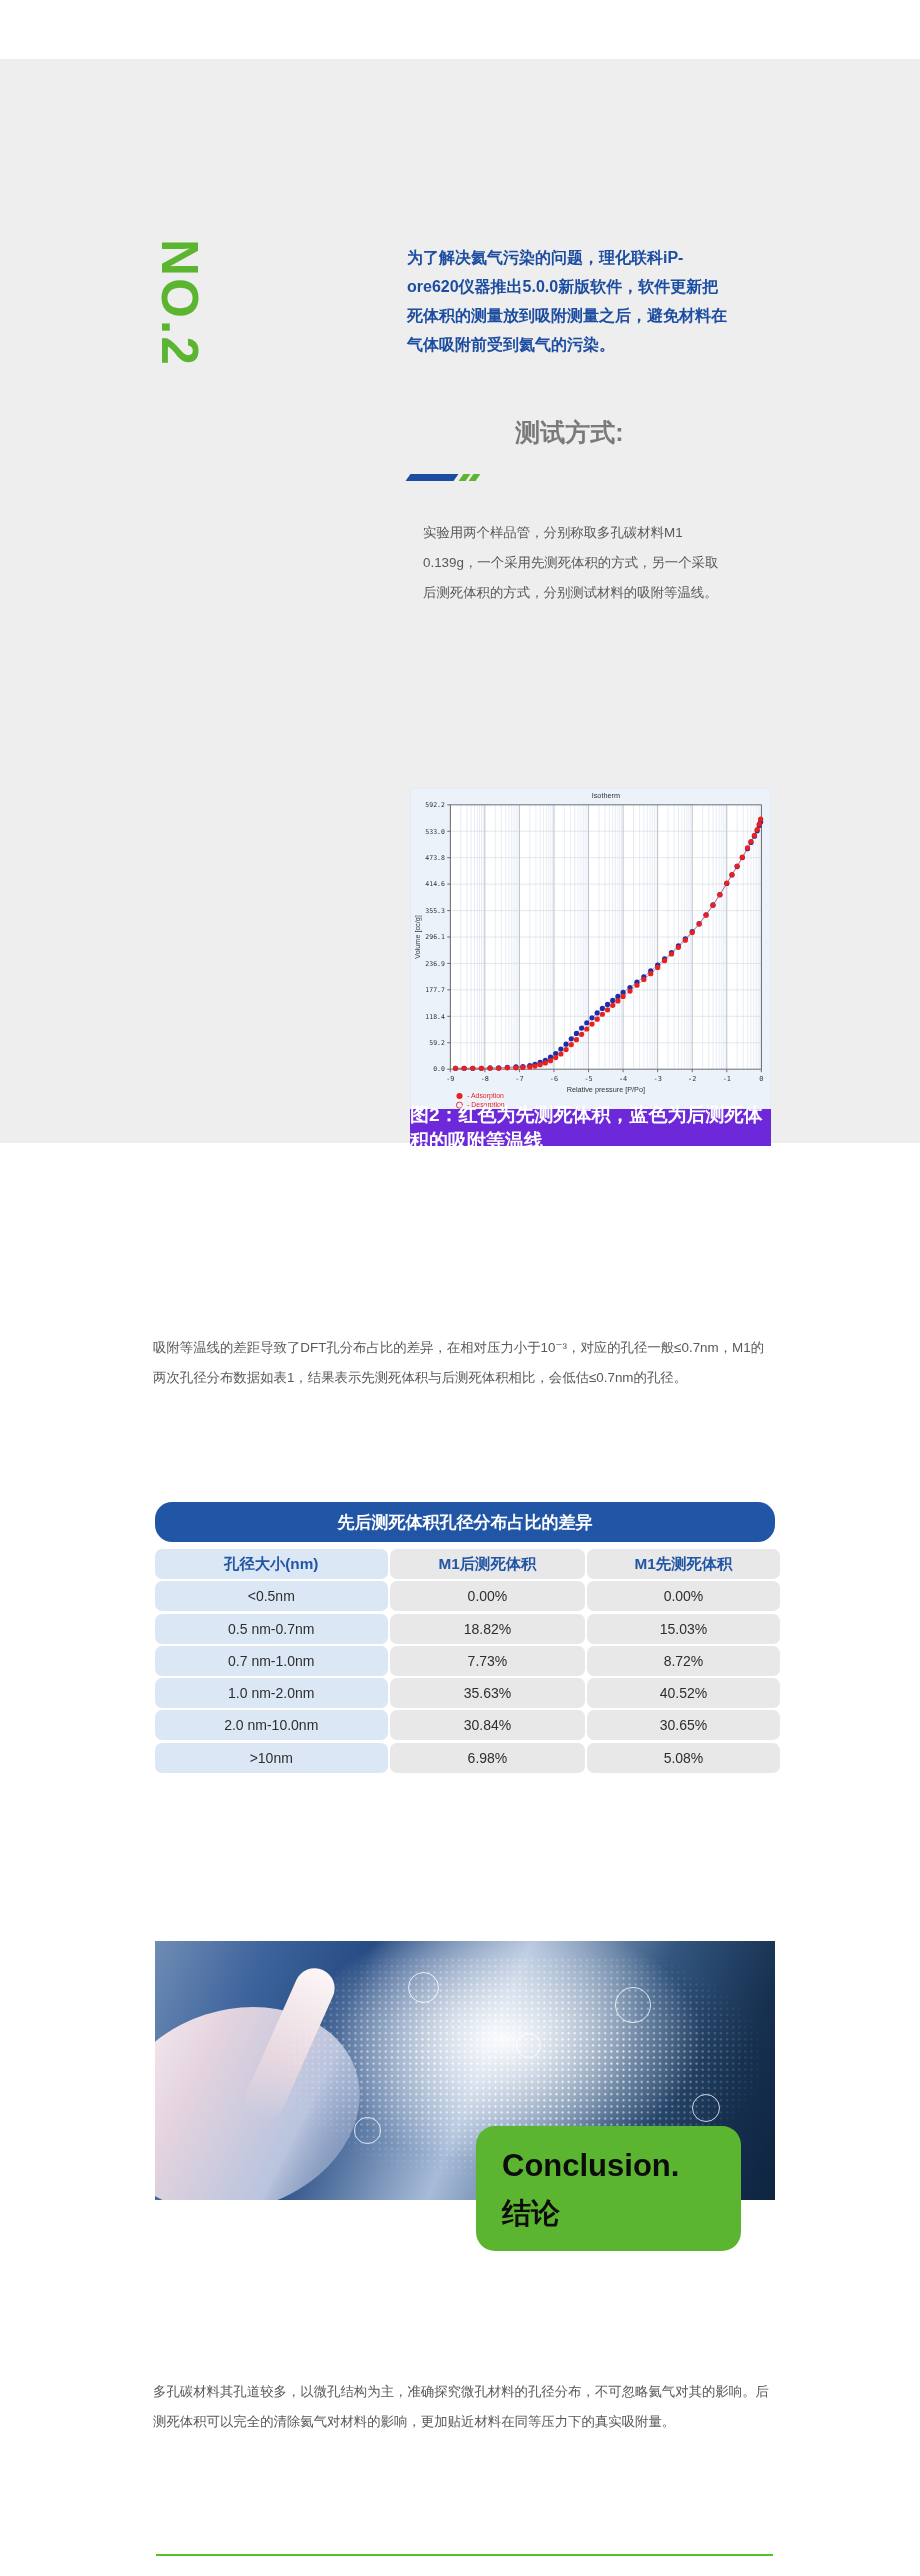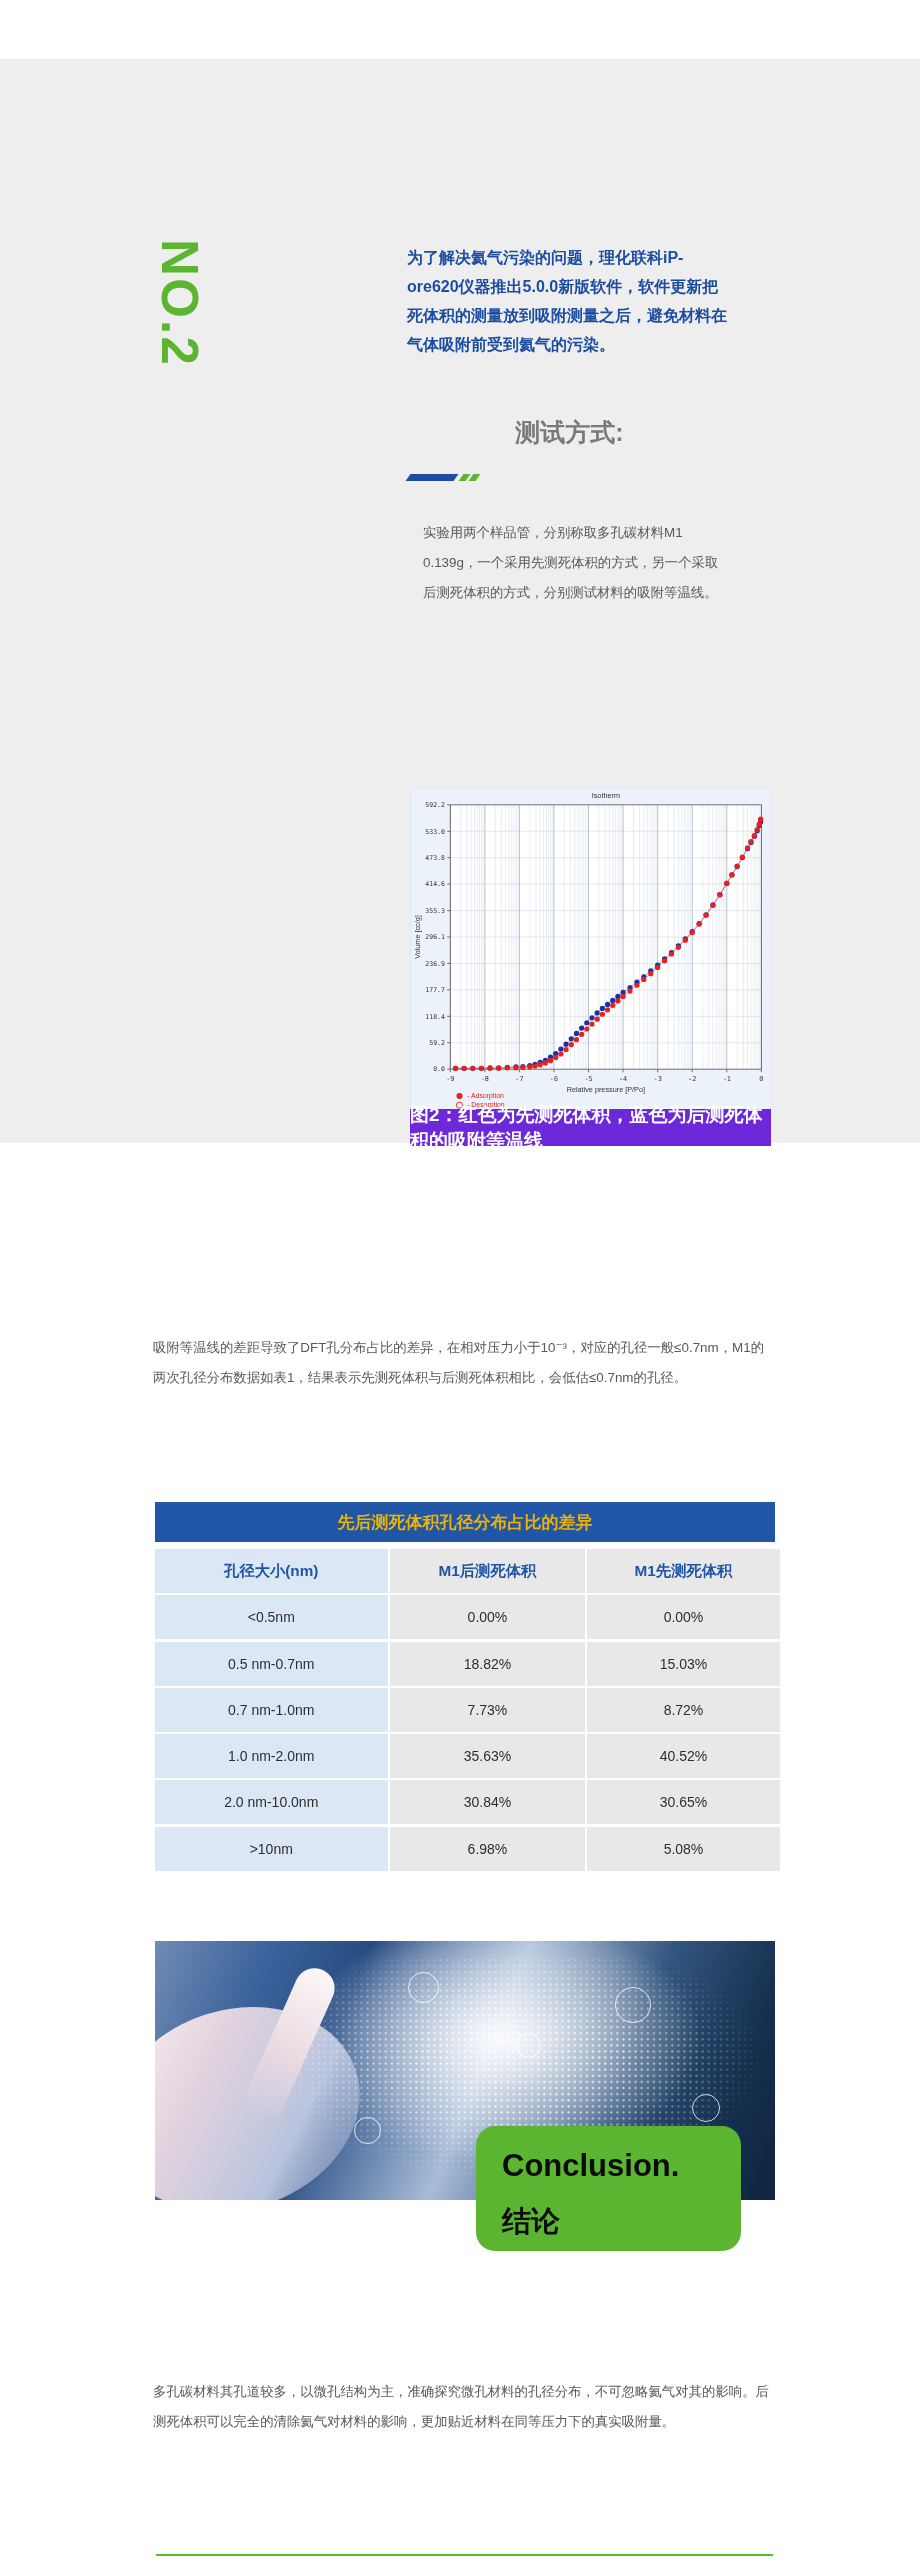--- a/index.html
+++ b/index.html
@@ -29,25 +29,25 @@
   .fig-caption{position:absolute;left:0;bottom:0;width:361px;height:37px;background:#6d28d9;
     color:#ffffff;font-size:19px;font-weight:600;display:flex;align-items:center;justify-content:center;}
 
   
   .para{position:absolute;left:153px;width:621px;font-size:13.4px;line-height:30px;color:#595959;}
   .para-analysis{top:1333px;}
   .para-conclusion{top:2377px;}
 
   
   .tbl{position:absolute;left:155px;top:1502px;width:620px;}
-  .tbl-title{height:40px;background:#2155a6;color:#eab308;font-size:17px;font-weight:600;
-    display:flex;align-items:center;justify-content:center;}
+  .tbl-title{height:40px;background:#2155a6;color:#ffffff;font-size:17px;font-weight:600;
+    display:flex;align-items:center;justify-content:center;border-radius:17px;}
   .tbl-grid{margin-top:7px;display:grid;grid-template-columns:37.5% 31.5% 31%;grid-gap:2.3px;background:#ffffff;}
-  .tbl-grid .cell{height:44px;display:flex;align-items:center;justify-content:center;
-    font-size:14px;color:#2e2e2e;background:#e9e8e8;}
+  .tbl-grid .cell{height:30px;display:flex;align-items:center;justify-content:center;
+    font-size:14px;color:#2e2e2e;background:#e9e8e8;border-radius:7px;}
   .tbl-grid .c0{background:#dce7f5;}
   .tbl-grid .hdr{color:#2155a6;font-weight:bold;font-size:15.3px;background:#e9e8e8;}
   .tbl-grid .hdr.c0{background:#dce7f5;}
 
   
   .photo{position:absolute;left:155px;top:1941px;width:620px;height:259px;overflow:hidden;
     background:
       radial-gradient(ellipse 322px 199px at 56% 38%, rgba(255,255,255,0.95), rgba(255,255,255,0.0) 62%),
       linear-gradient(112deg,#6f8cb4 0%,#3d639c 16%,#274c83 30%,#a8bcd8 52%,#33567f 72%,#16304f 88%,#0e2440 100%);}
   .photo .dots{position:absolute;left:18%;top:6%;width:80%;height:88%;
@@ -58,21 +58,21 @@
   .photo .node{position:absolute;border:1.5px solid rgba(255,255,255,0.8);border-radius:50%;}
   .photo .hand{position:absolute;left:-46px;top:69px;width:253px;height:199px;border-radius:50%;
     background:linear-gradient(135deg,#fdf4f6 0%,#e3d3de 35%,#b9c4de 70%,rgba(120,145,190,0) 100%);
     transform:rotate(-18deg);}
   .photo .finger{position:absolute;left:115px;top:21.5px;width:40px;height:161px;border-radius:20px;
     background:linear-gradient(180deg,#fdf6f7 0%,#e8d8e0 60%,rgba(200,200,225,0) 100%);
     transform:rotate(24deg);}
   .concl-box{position:absolute;left:476px;top:2126px;width:265px;height:125px;background:#5cb531;
     border-radius:19px;color:#0c0c0c;padding:0;}
   .concl-en{position:absolute;left:26px;top:21.5px;font-size:31px;font-weight:bold;color:#0c0c0c;}
-  .concl-zh{position:absolute;left:26px;top:76px;font-size:29px;font-weight:600;color:#0c0c0c;}
+  .concl-zh{position:absolute;left:26px;top:68px;font-size:29px;font-weight:600;color:#0c0c0c;}
 
   .divider{position:absolute;left:156px;top:2554px;width:617px;height:2.3px;background:#55c21d;}
 </style>
 </head>
 <body>
 
 <div class="page">
 
   <div class="hero">
     <div class="no2">

